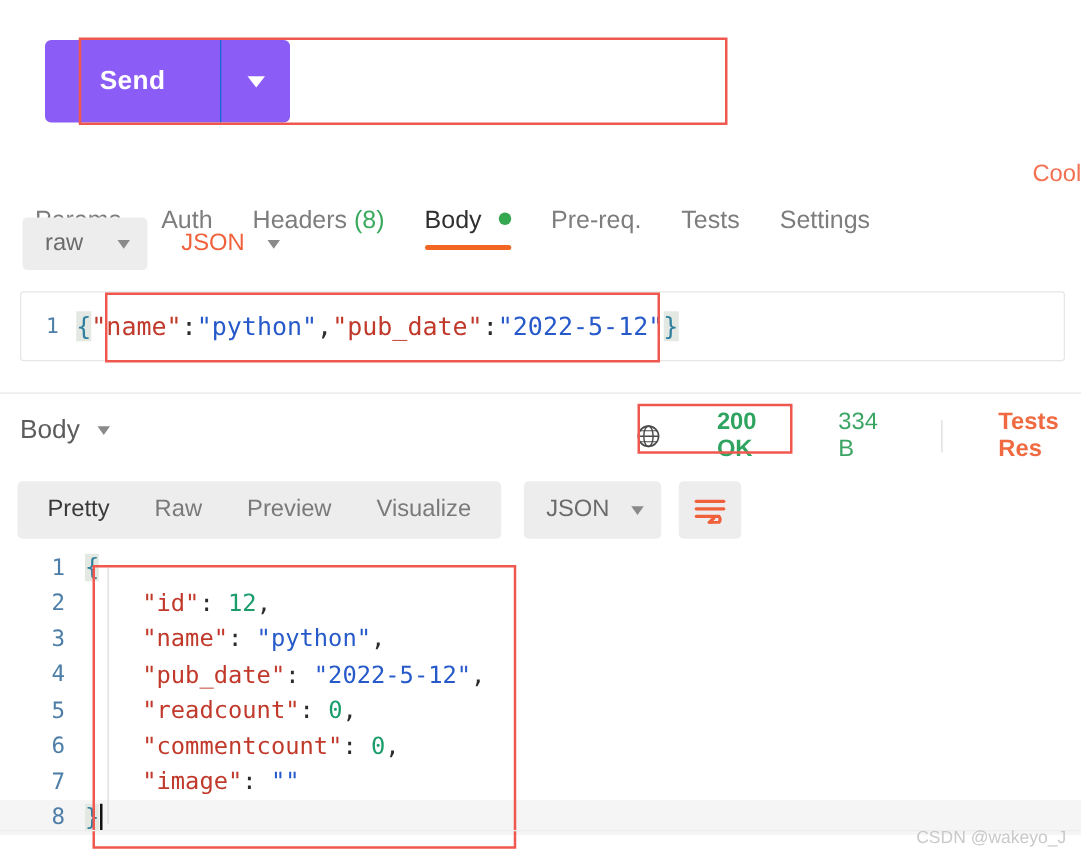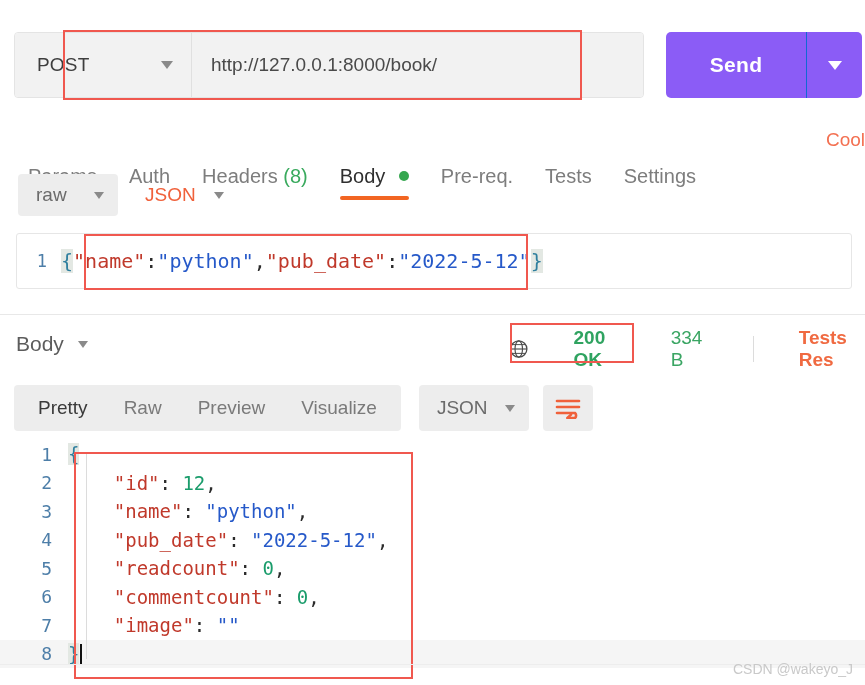--- a/index.html
+++ b/index.html
@@ -114,29 +114,20 @@
   .watermark { position: absolute; right: 12px; bottom: 8px; font-size: 14px; color: #c9c9c9;
                font-family: "Liberation Sans", sans-serif; }
   .bottom-rule { position: absolute; left: 0; right: 0; bottom: 20px; height: 1px; background: #ededed; }
 </style>
 </head>
 <body>
 
 <div id="app">
 
   <div class="url-row">
-    <div class="url-shell">
-      <div class="method-box">
-        <span class="method-label">POST</span>
-        <span class="caret"></span>
-      </div>
-      <div class="url-input">
-        <span class="url-text">http://127.0.0.1:8000/book/</span>
-      </div>
-    </div>
     <div class="send-btn">
       <div class="send-main">Send</div>
       <div class="send-split">
         <span class="send-caret"></span>
       </div>
     </div>
 
   </div>
 
   <div class="req-tabs">

